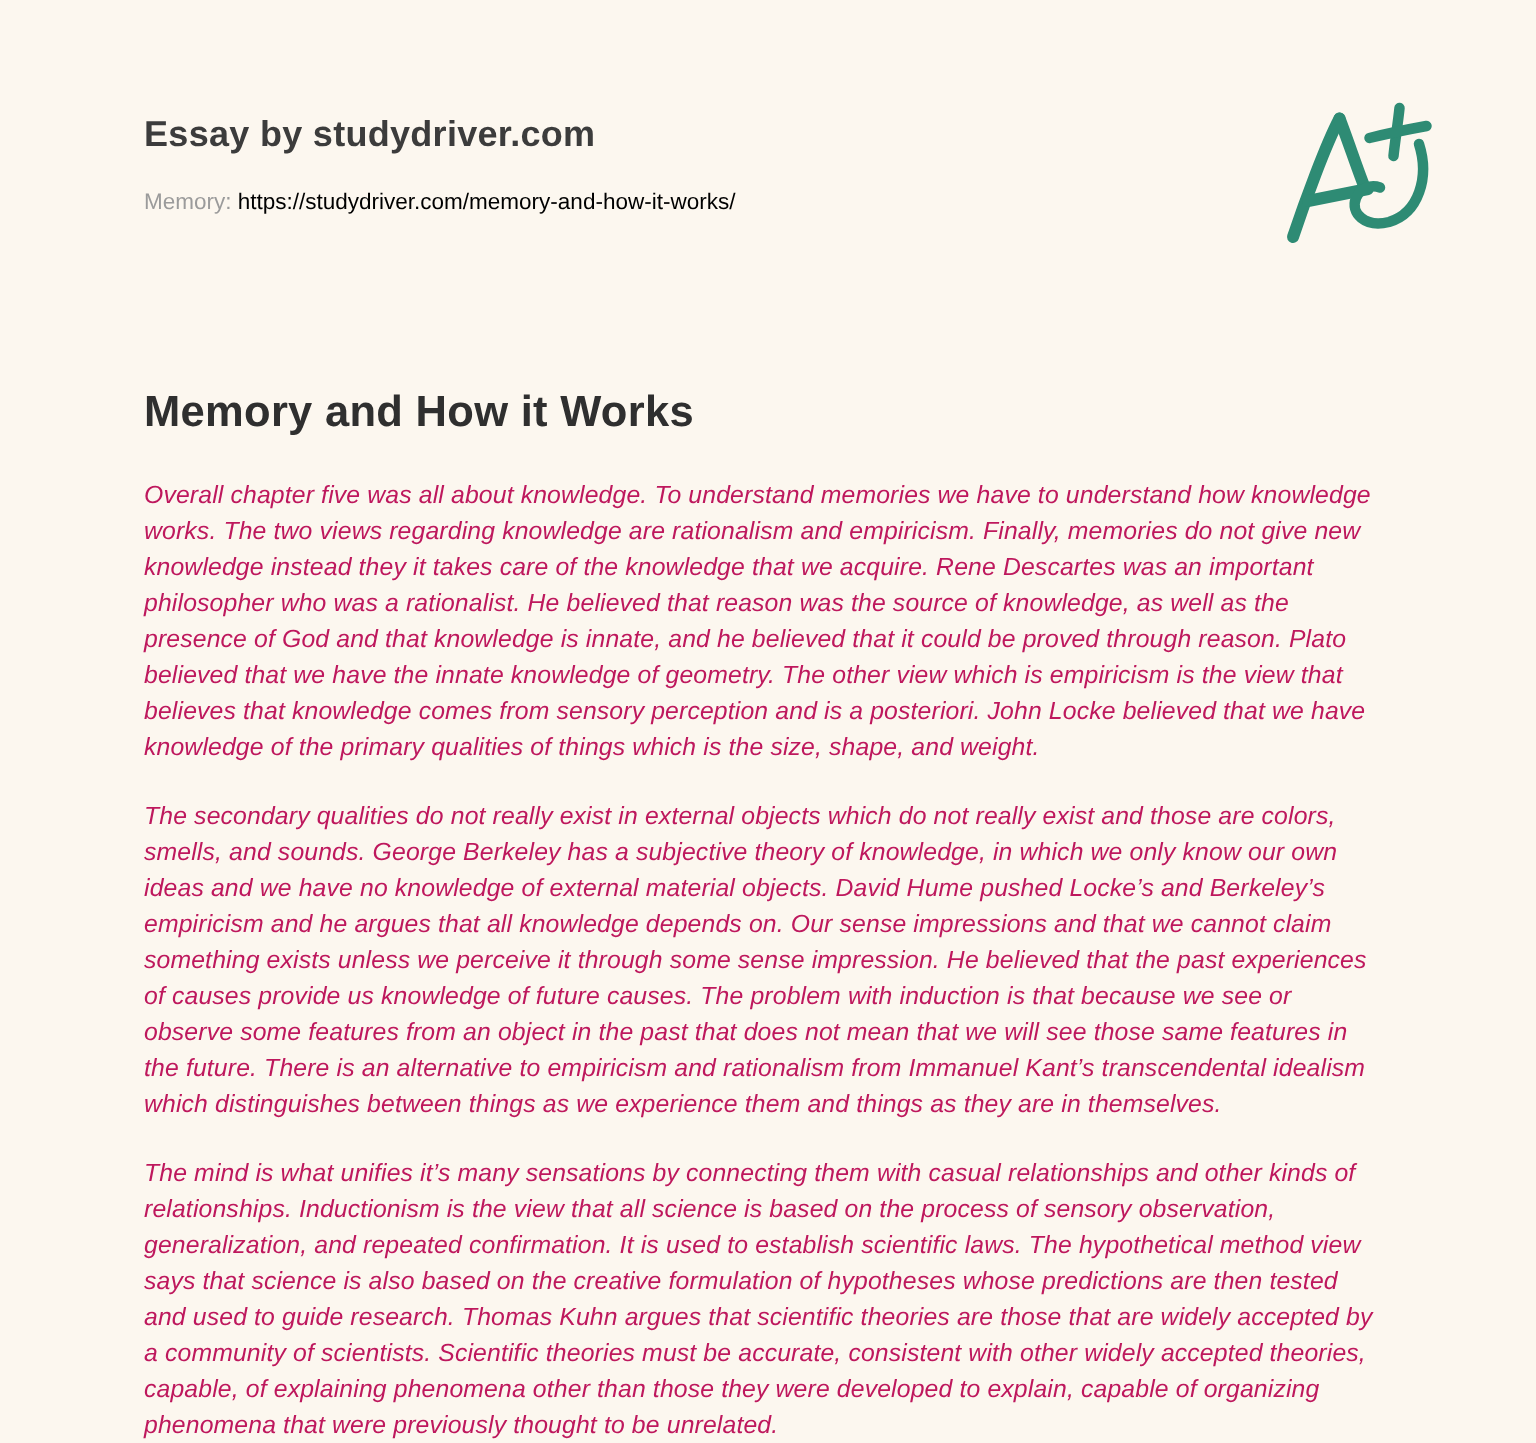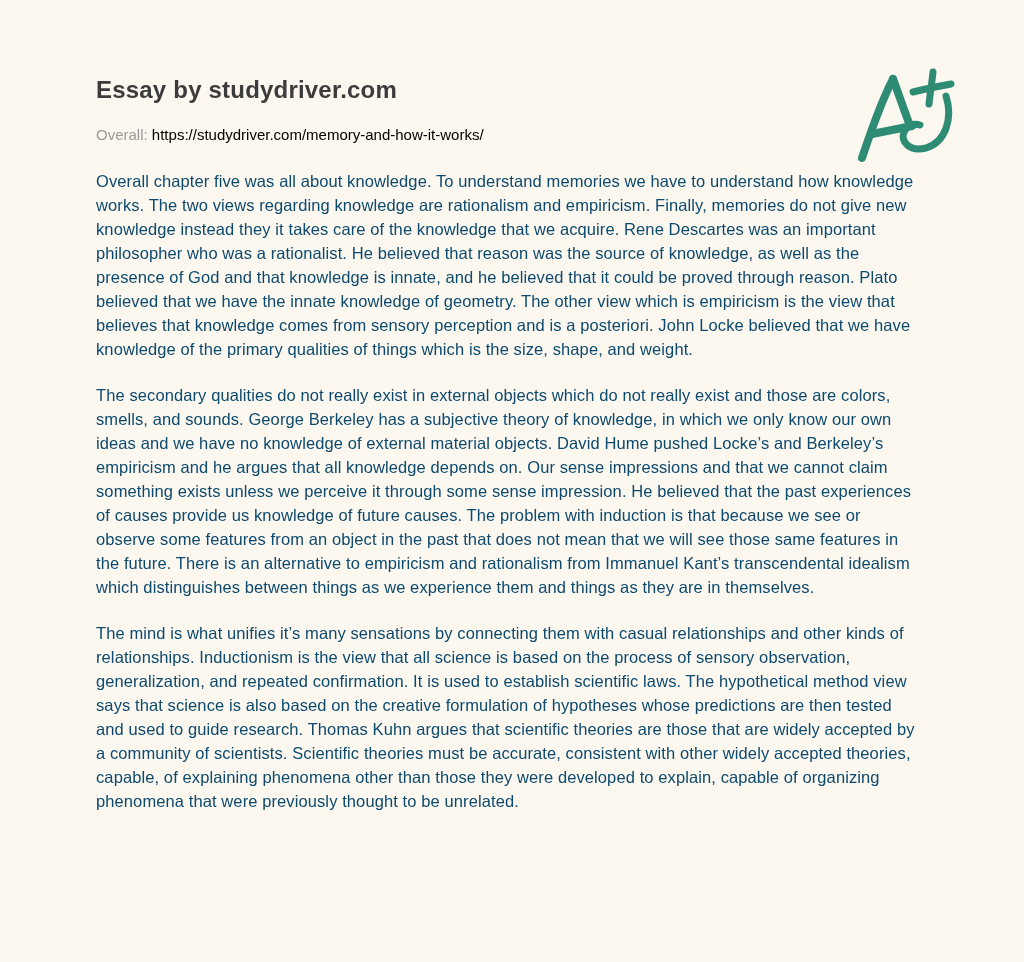--- a/index.html
+++ b/index.html
@@ -49,52 +49,54 @@
     color: #2F2F2F;
     letter-spacing: 0.2px;
   }
   .essay-body {
     margin-top: 26px;
     width: 828px;
   }
   .essay-body p {
     font-size: 16.5px;
     line-height: 24px;
-    color: #0c4a6e;
+    color: #be185d;
     margin-bottom: 22px;
     letter-spacing: 0.1px;
+    font-style: italic;
   }
 </style>
 </head>
 <body>
 
 <div class="page">
 
   <div class="doc-header">
     <div class="doc-title">Essay by studydriver.com</div>
 
     <div class="source-line">
-      <span>Overall:</span>
+      <span>Memory:</span>
       <a href="#">https://studydriver.com/memory-and-how-it-works/</a>
     </div>
 
     <span class="logo">
       <svg width="104" height="104" viewBox="0 0 104 104" fill="none">
 
         <path d="M10 96 C 18 72, 32 34, 41 17" stroke="#2E8B74" stroke-width="8" stroke-linecap="round" fill="none"></path>
         <path d="M41 17 C 46 30, 52 48, 57 61" stroke="#2E8B74" stroke-width="8" stroke-linecap="round" fill="none"></path>
         <path d="M20 72 L 60 64" stroke="#2E8B74" stroke-width="8" stroke-linecap="round" fill="none"></path>
 
         <path d="M81 10 C 80 20, 78 32, 77 42" stroke="#2E8B74" stroke-width="7" stroke-linecap="round" fill="none"></path>
         <path d="M61 30 C 73 27, 88 24, 99 22" stroke="#2E8B74" stroke-width="7" stroke-linecap="round" fill="none"></path>
         <path d="M94 34 C 101 56, 94 80, 74 86 C 58 90, 48 80, 52 70 C 55 63, 62 61, 68 63" stroke="#2E8B74" stroke-width="7" stroke-linecap="round" fill="none"></path>
       </svg>
     </span>
   </div>
 
+  <h1 class="essay-title">Memory and How it Works</h1>
 
   <div class="essay-body">
     <p>Overall chapter five was all about knowledge. To understand memories we have to understand how knowledge works. The two views regarding knowledge are rationalism and empiricism. Finally, memories do not give new knowledge instead they it takes care of the knowledge that we acquire. Rene Descartes was an important philosopher who was a rationalist. He believed that reason was the source of knowledge, as well as the presence of God and that knowledge is innate, and he believed that it could be proved through reason. Plato believed that we have the innate knowledge of geometry. The other view which is empiricism is the view that believes that knowledge comes from sensory perception and is a posteriori. John Locke believed that we have knowledge of the primary qualities of things which is the size, shape, and weight.</p>
     <p>The secondary qualities do not really exist in external objects which do not really exist and those are colors, smells, and sounds. George Berkeley has a subjective theory of knowledge, in which we only know our own ideas and we have no knowledge of external material objects. David Hume pushed Locke’s and Berkeley’s empiricism and he argues that all knowledge depends on. Our sense impressions and that we cannot claim something exists unless we perceive it through some sense impression. He believed that the past experiences of causes provide us knowledge of future causes. The problem with induction is that because we see or observe some features from an object in the past that does not mean that we will see those same features in the future. There is an alternative to empiricism and rationalism from Immanuel Kant’s transcendental idealism which distinguishes between things as we experience them and things as they are in themselves.</p>
     <p>The mind is what unifies it’s many sensations by connecting them with casual relationships and other kinds of relationships. Inductionism is the view that all science is based on the process of sensory observation, generalization, and repeated confirmation. It is used to establish scientific laws. The hypothetical method view says that science is also based on the creative formulation of hypotheses whose predictions are then tested and used to guide research. Thomas Kuhn argues that scientific theories are those that are widely accepted by a community of scientists. Scientific theories must be accurate, consistent with other widely accepted theories, capable, of explaining phenomena other than those they were developed to explain, capable of organizing phenomena that were previously thought to be unrelated.</p>
   </div>
 
 </div>
 
 </body></html>

